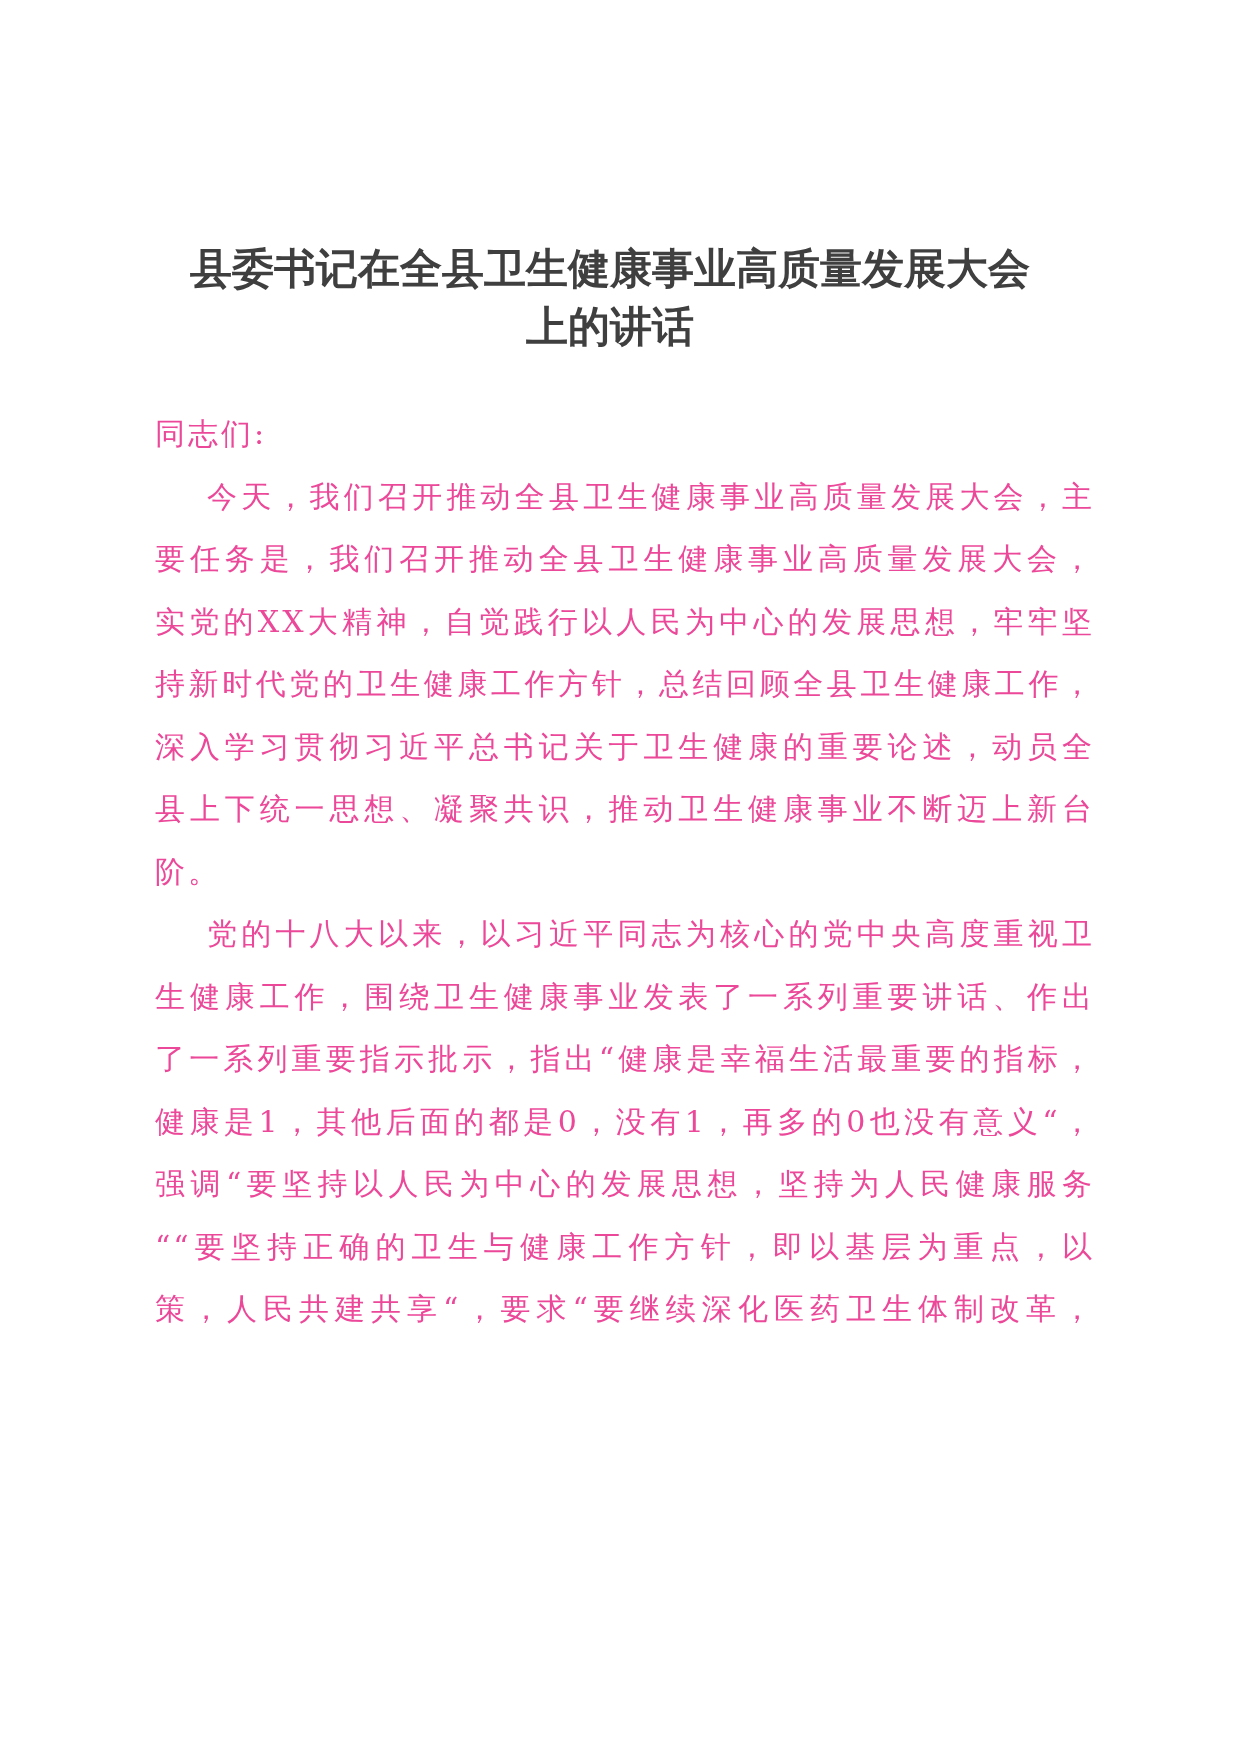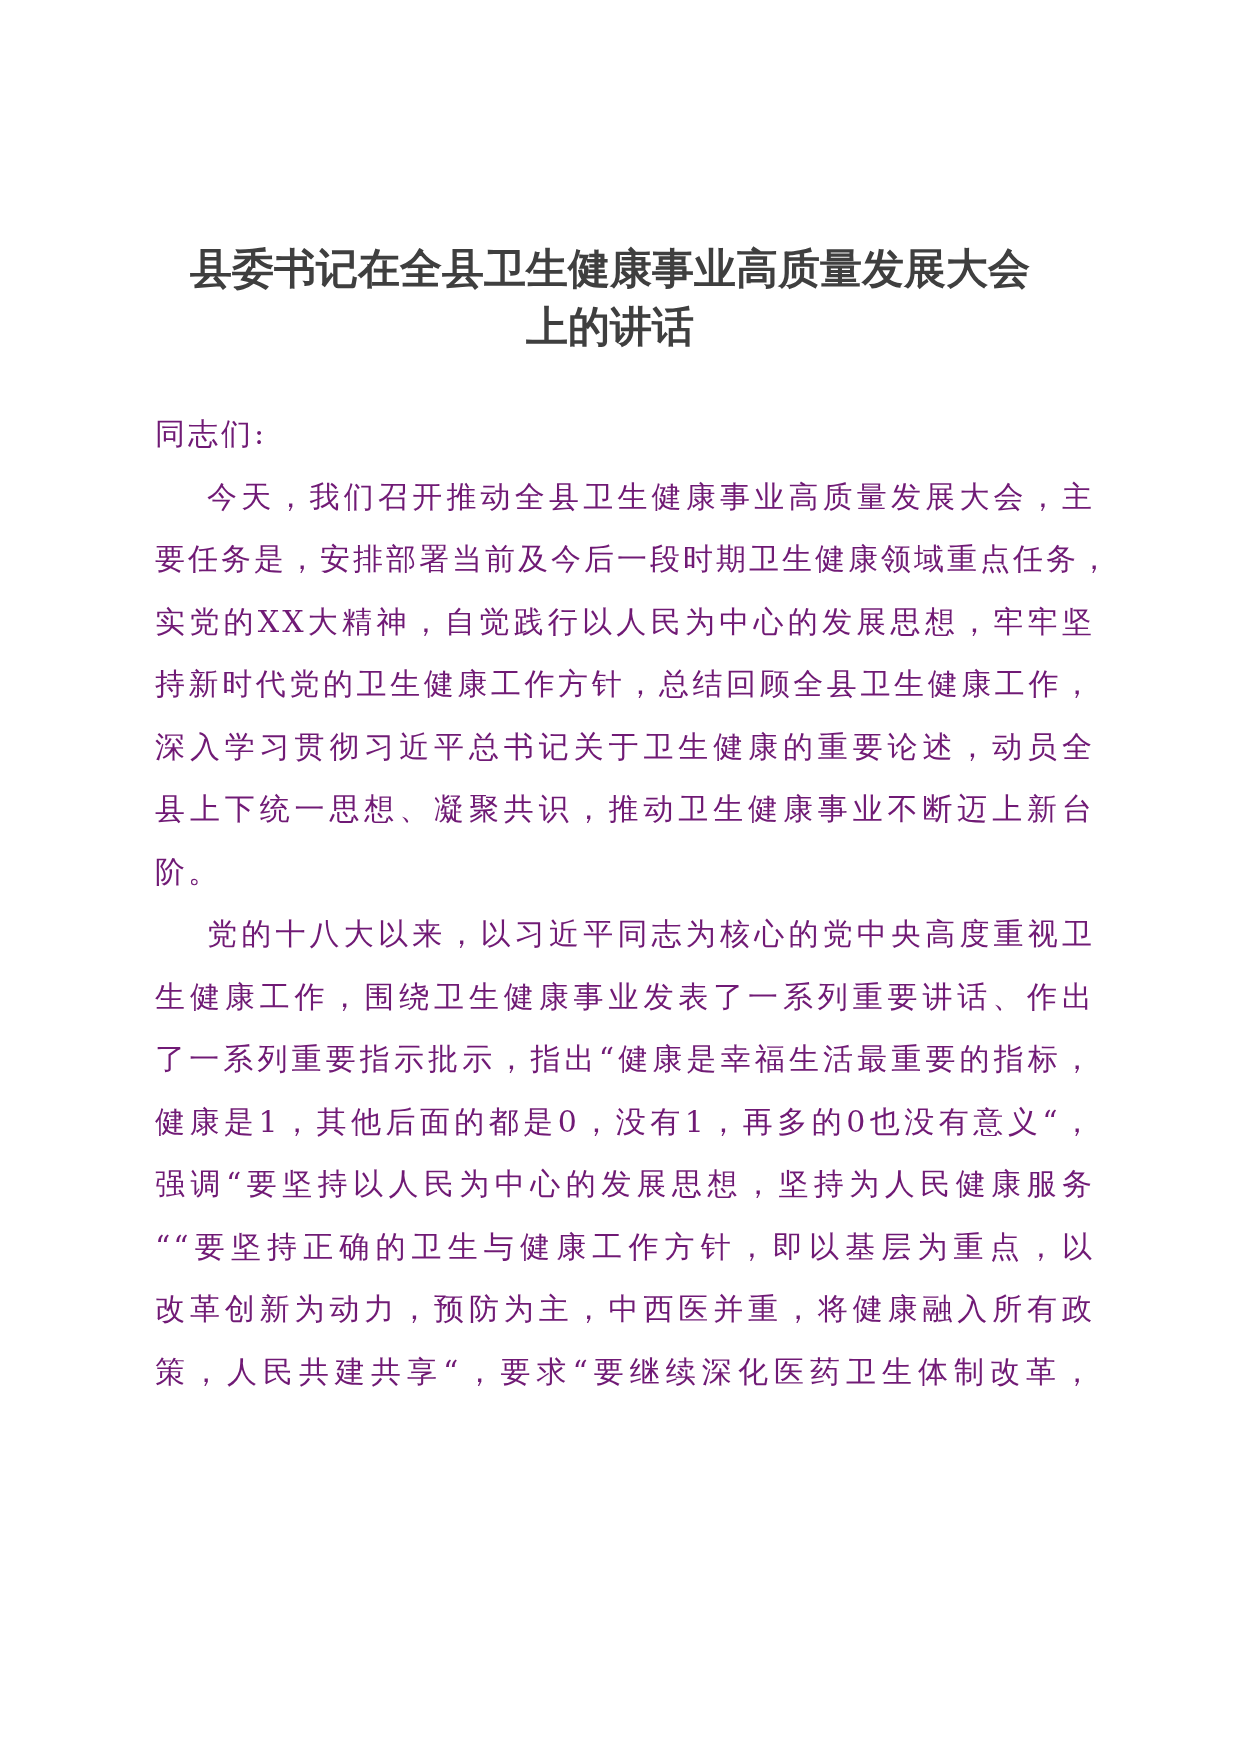--- a/index.html
+++ b/index.html
@@ -35,21 +35,21 @@
       letter-spacing: 0px;
     }
     .body-text {
       position: absolute;
       left: 155px;
       top: 403px;
       width: 940px;
       font-family: "DejaVu Serif", "Liberation Serif", serif;
       font-size: 30px;
       line-height: 62.5px;
-      color: #701a75;
+      color: #ec4899;
     }
     .line {
       display: block;
       white-space: nowrap;
       height: 62.5px;
       text-align: justify;
       text-align-last: justify;
       width: 940px;
       letter-spacing: 3px;
     }
@@ -69,32 +69,31 @@
   <div class="title">
     <div>县委书记在全县卫生健康事业高质量发展大会</div>
     <div>上的讲话</div>
   </div>
 
   <div class="body-text">
     <span class="line short">同志们:</span>
 
     <div>
       <span class="line indent">今天，我们召开推动全县卫生健康事业高质量发展大会，主</span>
-      <span class="line">要任务是，安排部署当前及今后一段时期卫生健康领域重点任务，</span>
+      <span class="line">要任务是，我们召开推动全县卫生健康事业高质量发展大会，</span>
       <span class="line">实党的XX大精神，自觉践行以人民为中心的发展思想，牢牢坚</span>
       <span class="line">持新时代党的卫生健康工作方针，总结回顾全县卫生健康工作，</span>
       <span class="line">深入学习贯彻习近平总书记关于卫生健康的重要论述，动员全</span>
       <span class="line">县上下统一思想、凝聚共识，推动卫生健康事业不断迈上新台</span>
       <span class="line short">阶。</span>
     </div>
 
     <div>
       <span class="line indent">党的十八大以来，以习近平同志为核心的党中央高度重视卫</span>
       <span class="line">生健康工作，围绕卫生健康事业发表了一系列重要讲话、作出</span>
       <span class="line">了一系列重要指示批示，指出“健康是幸福生活最重要的指标，</span>
       <span class="line">健康是1，其他后面的都是0，没有1，再多的0也没有意义“，</span>
       <span class="line">强调“要坚持以人民为中心的发展思想，坚持为人民健康服务</span>
       <span class="line">““要坚持正确的卫生与健康工作方针，即以基层为重点，以</span>
-      <span class="line">改革创新为动力，预防为主，中西医并重，将健康融入所有政</span>
       <span class="line">策，人民共建共享“，要求“要继续深化医药卫生体制改革，</span>
     </div>
   </div>
 </div>
 
 </body></html>

